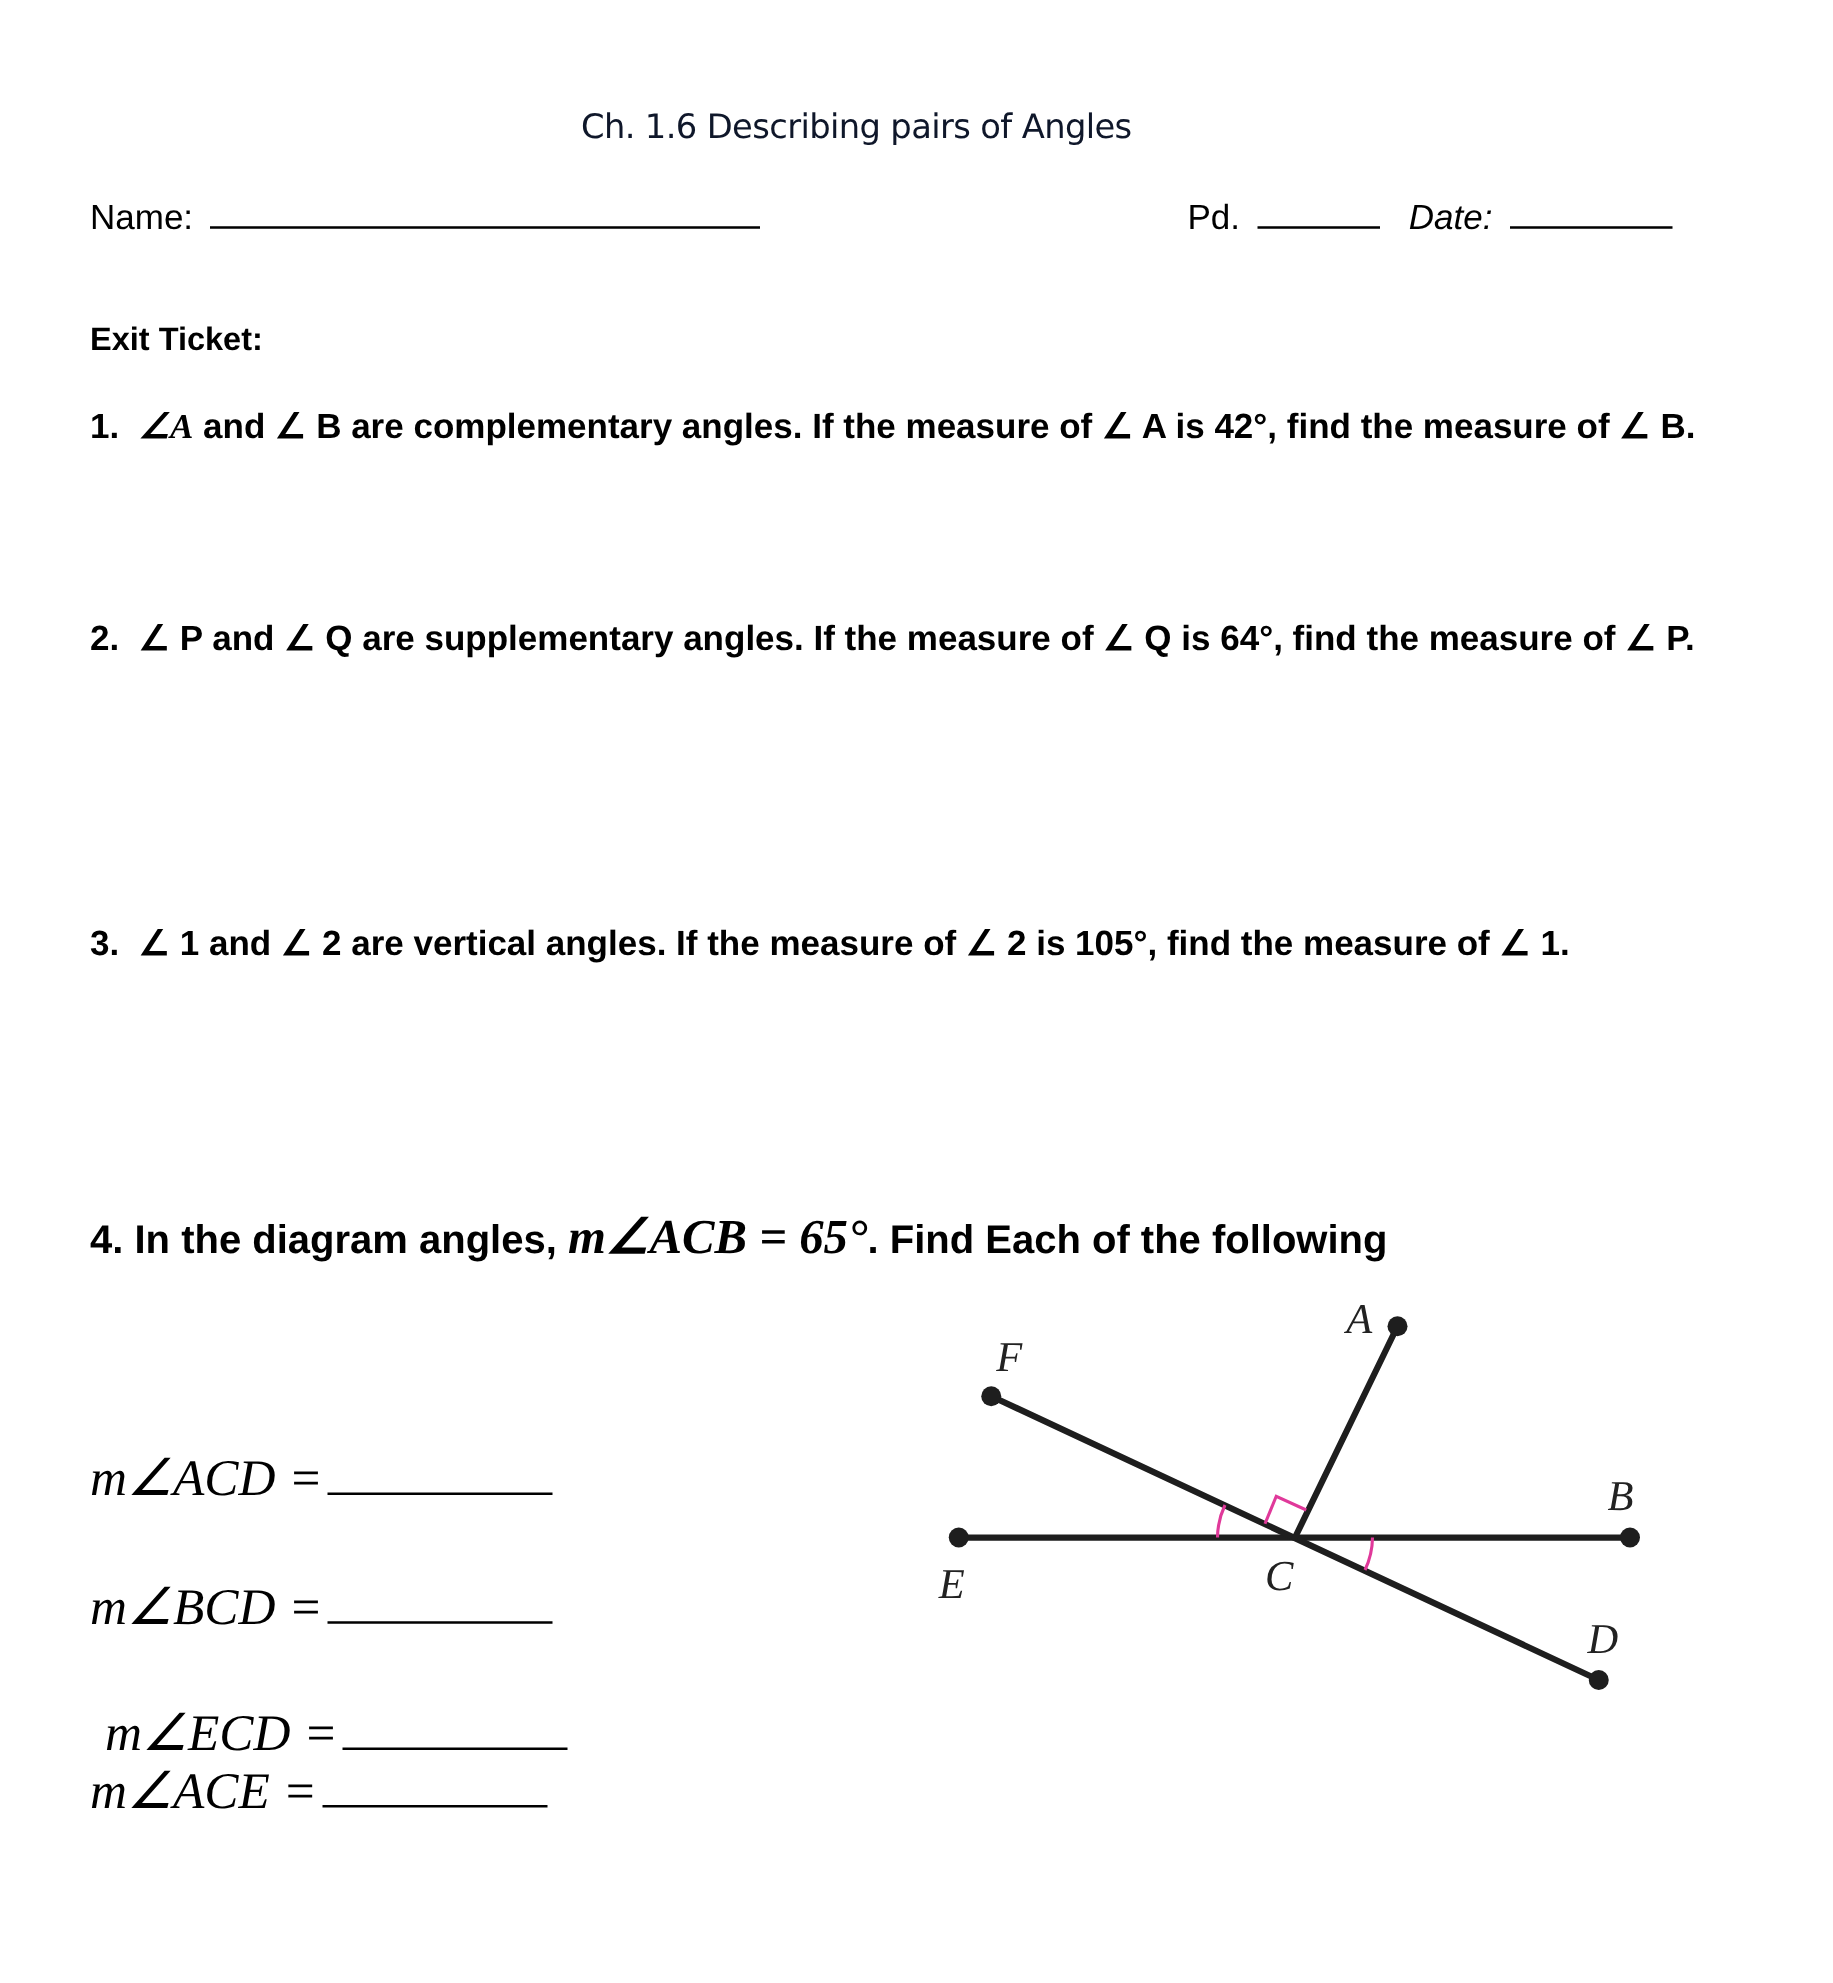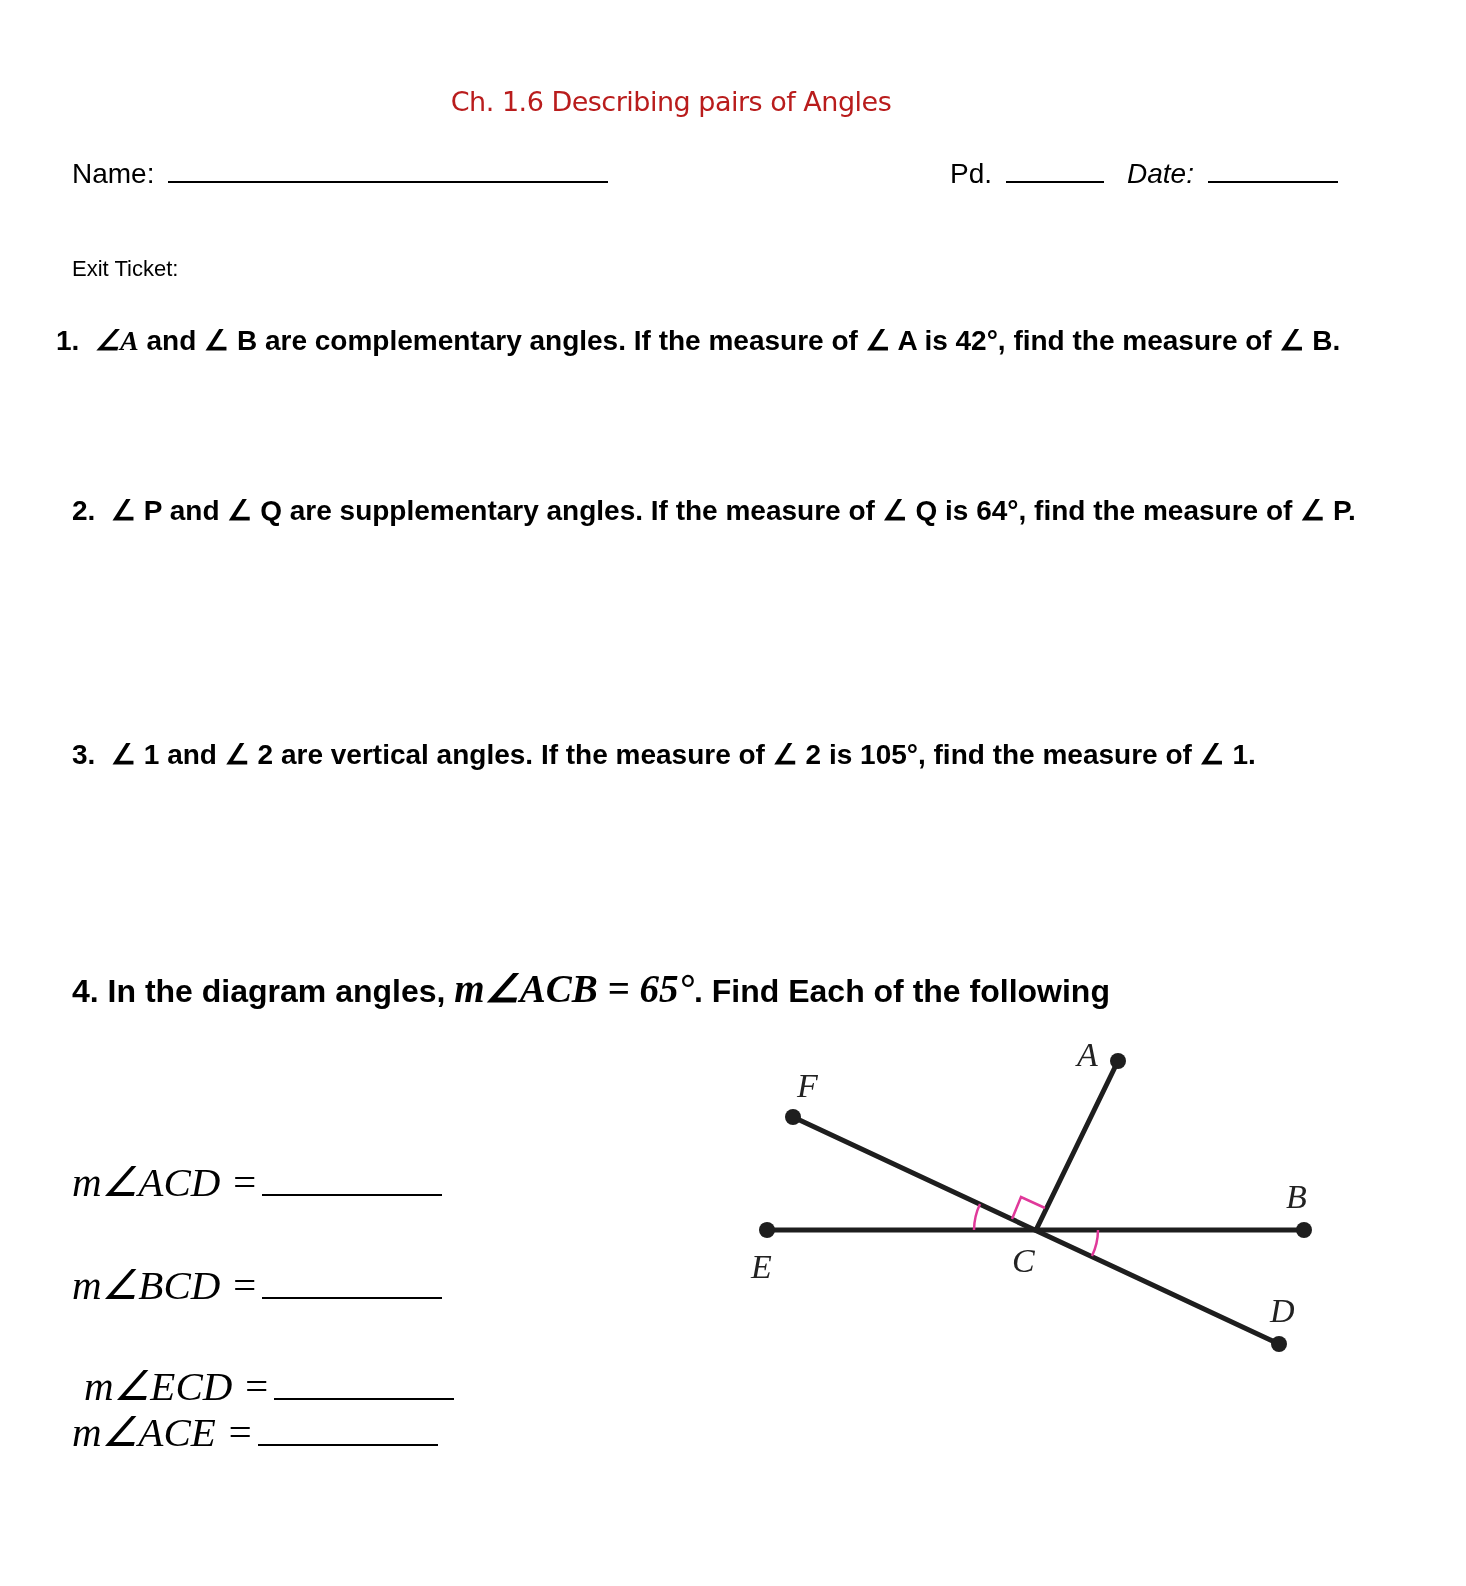--- a/index.html
+++ b/index.html
@@ -1,23 +1,23 @@
 <!DOCTYPE html>
 <html><head>
 <meta charset="utf-8">
 <style>
   html, body { margin: 0; padding: 0; background: #ffffff; }
   body { width: 1466px; height: 1586px; position: relative; overflow: hidden;
          font-family: "Liberation Sans", sans-serif; color: #000; }
   .abs { position: absolute; white-space: nowrap; }
-  .title { left: 0; width: 1342px; top: 86px; text-align: center; font-size: 27px; color: #b91c1c;
+  .title { left: 14px; width: 1342px; top: 86px; text-align: center; font-size: 27px; color: #0f172a;
            font-family: "DejaVu Sans", sans-serif; letter-spacing: -0.5px; }
   .label { font-size: 28px; }
   .blank { display: inline-block; border-bottom: 2px solid #000; height: 26px; vertical-align: baseline; }
-  .bold { font-weight: normal; font-size: 22px; }
+  .bold { font-weight: bold; font-size: 26px; }
   .q { font-weight: bold; font-size: 28px; }
   .ital { font-family: "Liberation Serif", serif; font-style: italic; font-weight: bold; }
   .math { font-family: "Liberation Serif", serif; font-style: italic; font-size: 30px; }
   .ans { font-family: "Liberation Serif", serif; font-style: italic; font-size: 41px; }
   .ansline { display: inline-block; width: 180px; border-bottom: 2px solid #000; height: 24px; margin-left: 4px; }
   svg text { font-family: "Liberation Serif", serif; font-style: italic; font-size: 34px; fill: #222; }
 </style>
 </head>
 <body>
 
@@ -33,21 +33,21 @@
   <span class="blank" style="width:98px; margin-left:6px;"></span>
 </div>
 
 <div class="abs label" style="left:1127px; top:155px;font-style:italic;">
   <span>Date:</span>
   <span class="blank" style="width:130px; margin-left:6px;"></span>
 </div>
 
 <div class="abs bold" style="left:72px; top:256px;">Exit Ticket:</div>
 
-<div class="abs q" style="left:56px; top:324px;">
+<div class="abs q" style="left:72px; top:324px;">
   <span>1.</span>&nbsp;&nbsp;<span class="ital">∠A</span><span> and ∠ B are complementary angles. If the measure of ∠ A is 42°, find the measure of ∠ B.</span>
 </div>
 
 <div class="abs q" style="left:72px; top:494px;">
   <span>2.</span>&nbsp;&nbsp;<span>∠ P and ∠ Q are supplementary angles. If the measure of ∠ Q is 64°, find the measure of ∠ P.</span>
 </div>
 
 <div class="abs q" style="left:72px; top:698px;margin-top:40px;">
   <span>3.</span>&nbsp;&nbsp;<span>∠ 1 and ∠ 2 are vertical angles. If the measure of ∠ 2 is 105°, find the measure of ∠ 1.</span>
 </div>

